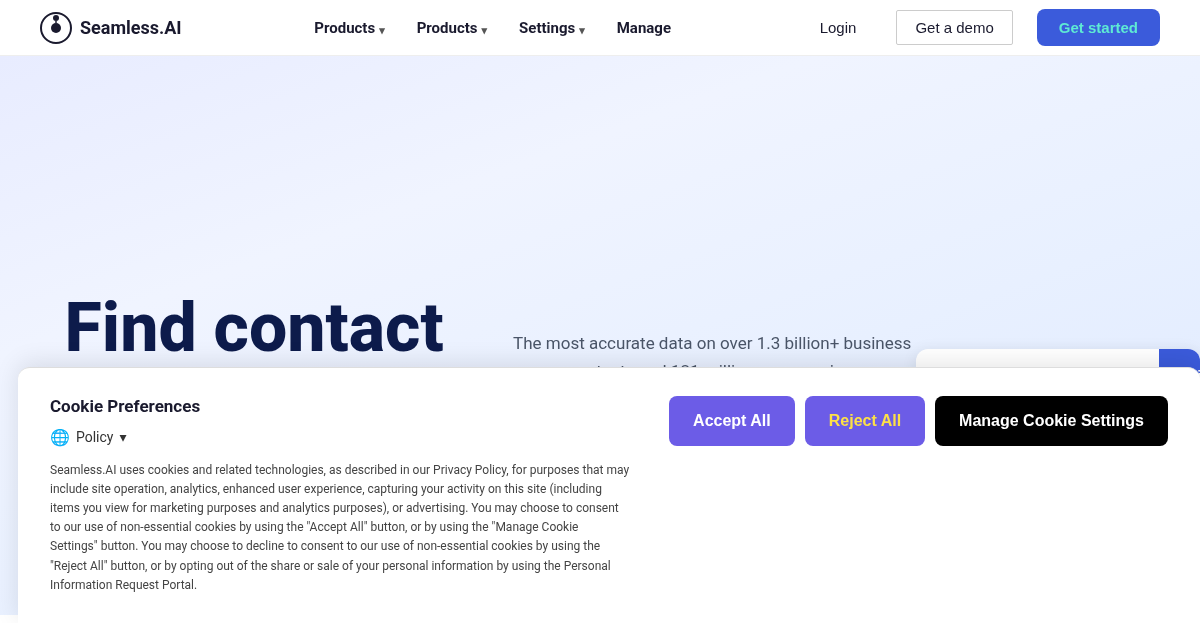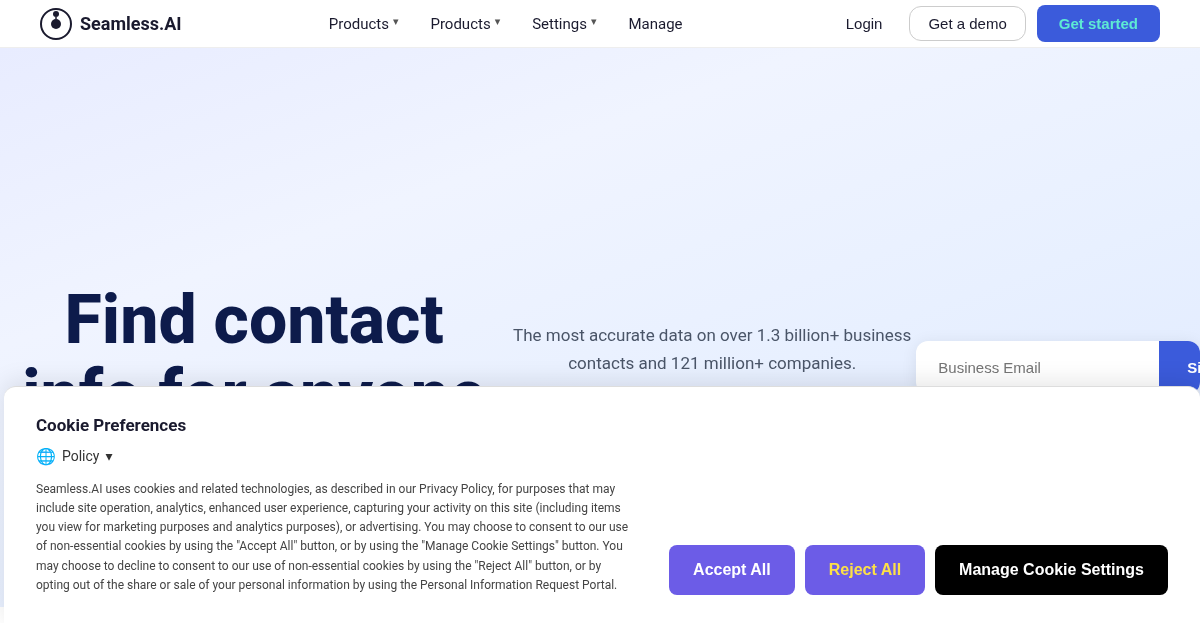--- a/index.html
+++ b/index.html
@@ -4,21 +4,21 @@
   <style>
     * { margin: 0; padding: 0; box-sizing: border-box; }
     body { font-family: -apple-system, BlinkMacSystemFont, 'Segoe UI', Roboto, sans-serif; overflow: hidden; }
 
     
     .navbar {
       display: flex;
       align-items: center;
       justify-content: space-between;
       padding: 14px 40px;
-      height: 48px;
+      height: 56px;
       background: #fff;
       border-bottom: 1px solid #eee;
       position: relative;
       z-index: 10;
     }
     .navbar-logo {
       display: flex;
       align-items: center;
       gap: 8px;
       font-weight: 700;
@@ -30,51 +30,51 @@
       width: 32px;
       height: 32px;
     }
     .navbar-nav {
       display: flex;
       align-items: center;
       gap: 8px;
     }
     .nav-item {
       display: flex;
-      align-items: flex-start;
+      align-items: flex-end;
       gap: 4px;
       padding: 8px 12px;
       font-size: 15px;
       color: #1a1a2e;
       cursor: pointer;
       border-radius: 6px;
-      font-weight: 400;
+      font-weight: 700;
     }
     .nav-chevron { font-size: 11px; color: #555; }
     .navbar-actions {
       display: flex;
       align-items: center;
-      gap: 11px;
+      gap: 24px;
     }
     .btn-login {
       padding: 8px 16px;
       font-size: 15px;
       color: #1a1a2e;
       background: none;
       border: none;
       cursor: pointer;
       font-weight: 500;
     }
     .btn-demo {
       padding: 8px 18px;
       font-size: 15px;
       color: #1a1a2e;
       background: #fff;
       border: 1.5px solid #ccc;
-      border-radius: 12px;
+      border-radius: 2px;
       cursor: pointer;
       font-weight: 500;
     }
     .btn-get-started {
       padding: 10px 22px;
       font-size: 15px;
       color: #5eead4;
       background: #3b5bdb;
       border: none;
       border-radius: 8px;
@@ -136,28 +136,28 @@
       border: none;
       cursor: pointer;
       white-space: nowrap;
       border-radius: 0 12px 12px 0;
     }
 
     
     .cookie-banner {
       position: fixed;
       bottom: 0;
-      left: 4px;
+      left: 18px;
       right: 0;
       background: #fff;
       border-top: 1.5px solid #ddd;
       border-radius: 12px 12px 0 0;
       padding: 28px 32px 28px 32px;
       display: flex;
-      align-items: flex-end;
+      align-items: flex-start;
       gap: 40px;
       z-index: 1000;
       box-shadow: 0 -4px 24px rgba(0,0,0,0.10);
     }
     .cookie-left {
       flex: 1;
     }
     .cookie-title {
       font-size: 17px;
       font-weight: 700;

